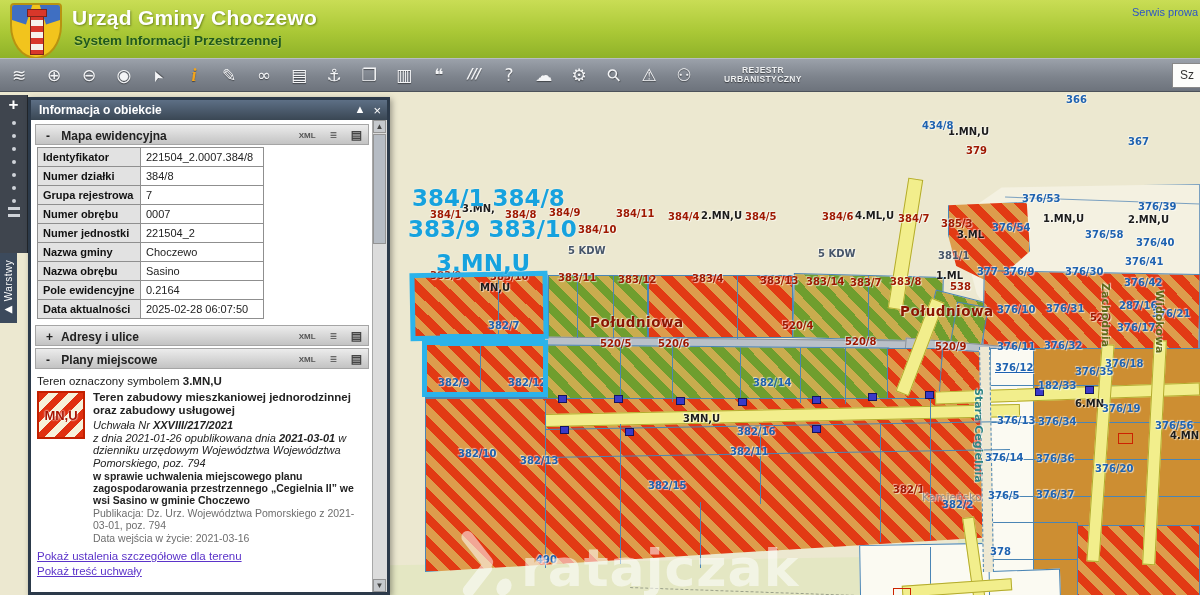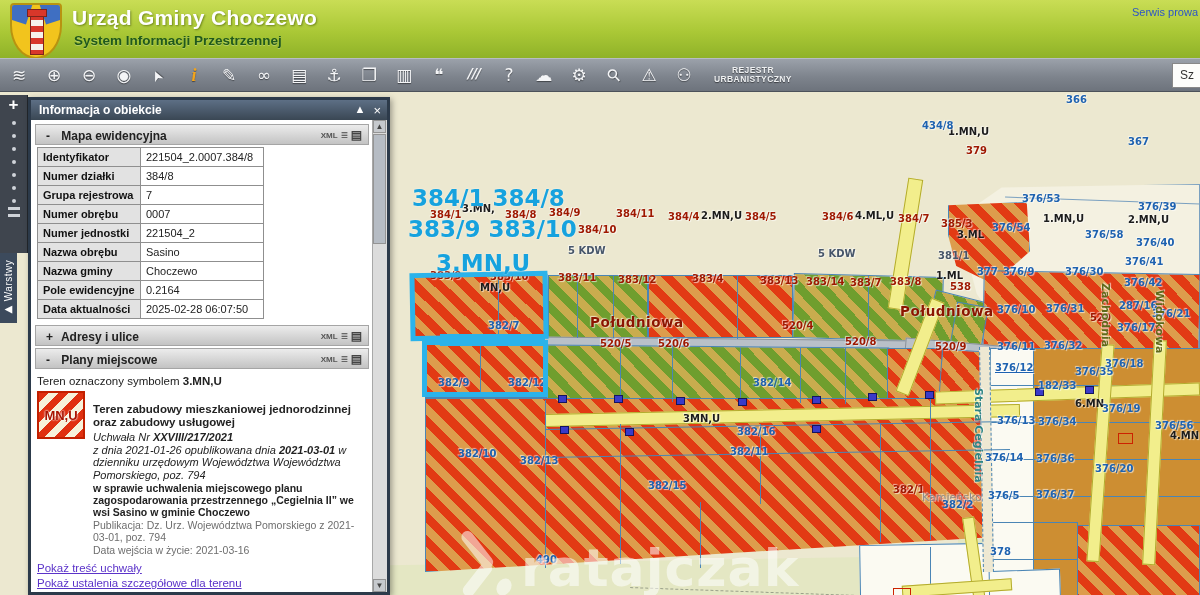--- a/index.html
+++ b/index.html
@@ -26,21 +26,21 @@
   .tbar{position:absolute;left:0;top:58px;width:1200px;height:34px;
         background:linear-gradient(180deg,#9ba1aa 0%,#7e848d 55%,#6d737c 100%);
         border-top:1px solid #b8bdc4;border-bottom:1px solid #4c525a;
         display:flex;align-items:center;gap:13px;padding-left:8px;box-sizing:border-box;}
   .tbi{width:22px;text-align:center;font-size:17px;color:#f4f5f7;cursor:pointer;
        text-shadow:0 1px 1px rgba(0,0,0,.45);font-family:"DejaVu Sans",sans-serif;flex:0 0 auto;}
   .tbi.info{color:#f2a41c;font-family:"Liberation Serif",serif;font-style:italic;font-weight:bold;font-size:18px;}
   .tbi.slashes{font-style:italic;font-weight:bold;letter-spacing:-1px;font-size:14px;}
   .tbi.pointer{transform:rotate(-115deg);font-size:14px;}
   .tbi.searchby{transform:rotate(-45deg);}
-  .rejestr{margin-left:6px;font-size:8.5px;font-weight:bold;color:#eef0f2;line-height:9.5px;
+  .rejestr{margin-left:16px;font-size:8.5px;font-weight:bold;color:#eef0f2;line-height:9.5px;
            text-align:center;letter-spacing:.4px;text-shadow:0 1px 1px rgba(0,0,0,.5);}
   .szukaj{position:absolute;right:-8px;top:4px;width:36px;height:25px;background:#fdfdfb;border:1px solid #888;
           font-size:12px;color:#333;padding:4px 0 0 7px;box-sizing:border-box;}
 
   
   .map{position:absolute;left:0;top:92px;width:1200px;height:503px;background:#ece8d0;overflow:hidden;}
   .shape{position:absolute;box-sizing:border-box;}
   .red-h{background:repeating-linear-gradient(45deg,#e23a14 0 9px,#dd9c4c 9px 17px);border:1px solid #4a85b5;}
   .green-h{background:repeating-linear-gradient(45deg,#6f9e2e 0 9px,#c9ac4e 9px 17px);border:1px solid #4a85b5;}
   .orange-p{background-color:#cd8e32;border:1px solid #4a85b5;}
@@ -98,39 +98,39 @@
   .pbody{position:absolute;left:0;top:20px;right:14px;bottom:0;background:#ffffff;overflow:hidden;padding:4px 4px 0 4px;box-sizing:border-box;}
   .pscroll{position:absolute;right:0;top:20px;bottom:0;width:14px;background:#dcdcdc;border-left:1px solid #a8a8a8;}
   .sarrow{position:absolute;left:0;width:13px;height:13px;background:#c6c9cd;border:1px solid #949494;
           font-size:8px;text-align:center;line-height:12px;color:#444;cursor:pointer;box-sizing:border-box;}
   .sthumb{position:absolute;left:0;top:14px;width:13px;height:110px;background:#b6bcc4;border:1px solid #949494;box-sizing:border-box;}
 
   .sect{height:21px;background:linear-gradient(180deg,#ececec 0%,#c3c3c3 100%);border:1px solid #a5a5a5;
         margin-bottom:2px;position:relative;font-size:12px;font-weight:bold;color:#222;
         padding:4px 0 0 10px;box-sizing:border-box;cursor:pointer;}
   .sect .pm{display:inline-block;width:12px;font-weight:bold;}
-  .sicons{position:absolute;right:6px;top:3px;display:flex;gap:3px;align-items:center;}
+  .sicons{position:absolute;right:6px;top:3px;display:flex;gap:14px;align-items:center;}
   .sicons .xml{font-size:8px;font-weight:bold;color:#555;}
   .sicons .lst{font-size:12px;color:#444;}
   .sicons .prn{font-size:12px;color:#444;}
 
   table.attr{border-collapse:collapse;margin:2px 0 6px 2px;font-size:11px;}
   table.attr th,table.attr td{border:1px solid #8f8f8f;padding:2.5px 5px;height:13px;}
   table.attr th{background:#e2e2e2;text-align:left;font-weight:bold;width:92px;color:#111;}
   table.attr th.grn{background:#e4f0d4;}
   table.attr td{width:112px;background:#fff;color:#222;}
 
   .plan-intro{font-size:11.5px;color:#222;margin:6px 0 4px 2px;}
   .plan-row{display:flex;margin-left:2px;}
   .mnu-ico{flex:0 0 44px;width:44px;height:44px;border:2px solid #c22000;
            background:repeating-linear-gradient(135deg,#e03010 0 7px,#f7f2da 7px 14px);
            display:flex;align-items:center;justify-content:center;margin-right:8px;}
   .mnu-ico span{font-size:13px;font-weight:bold;color:#a81400;text-shadow:0 0 2px #fff,0 0 2px #fff;}
   .plan-text{flex:1;font-size:10.5px;color:#222;line-height:12.5px;}
-  .pt-title{font-size:11.5px;font-weight:bold;line-height:13px;margin-bottom:2px;margin-top:12px;}
+  .pt-title{font-size:11.5px;font-weight:bold;line-height:13px;margin-bottom:2px;}
   .pt-it{font-style:italic;font-size:11px;line-height:12.5px;}
   .pt-bold-sm{font-weight:bold;font-size:10.5px;line-height:12px;margin-top:1px;}
   .pt-gray{color:#6e6e6e;font-size:10.5px;line-height:12px;margin-top:1px;}
   .plinks{margin:6px 0 0 2px;}
   .plink{display:block;font-size:11.5px;color:#5b33c9;text-decoration:underline;margin-bottom:3px;cursor:pointer;}
 </style>
 </head>
 <body>
 
 <div class="app">
@@ -427,26 +427,26 @@
             </tr>
             <tr>
               <th>Numer obrębu</th>
               <td>0007</td>
             </tr>
             <tr>
               <th>Numer jednostki</th>
               <td>221504_2</td>
             </tr>
             <tr>
+              <th>Nazwa gminy</th>
+              <td>Choczewo</td>
+            </tr>
+            <tr>
               <th>Nazwa obrębu</th>
               <td>Sasino</td>
-            </tr>
-            <tr>
-              <th>Nazwa gminy</th>
-              <td>Choczewo</td>
             </tr>
             <tr>
               <th>Pole ewidencyjne</th>
               <td>0.2164</td>
             </tr>
             <tr>
               <th>Data aktualności</th>
               <td>2025-02-28 06:07:50</td>
             </tr>
           </tbody>
@@ -488,22 +488,22 @@
           <div class="pt-it">
             <span>z dnia 2021-01-26 opublikowana dnia </span><b>2021-03-01</b><span> w dzienniku urzędowym Województwa Województwa Pomorskiego, poz. 794</span>
           </div>
           <div class="pt-bold-sm">w sprawie uchwalenia miejscowego planu zagospodarowania przestrzennego „Cegielnia II” we wsi Sasino w gminie Choczewo</div>
           <div class="pt-gray">Publikacja: Dz. Urz. Województwa Pomorskiego z 2021-03-01, poz. 794</div>
           <div class="pt-gray">Data wejścia w życie: 2021-03-16</div>
         </div>
       </div>
 
       <div class="plinks" id="plan-links">
+          <a class="plink">Pokaż ustalenia szczegółowe dla terenu</a>
           <a class="plink">Pokaż treść uchwały</a>
-          <a class="plink">Pokaż ustalenia szczegółowe dla terenu</a>
         </div>
     </div>
 
     <div class="pscroll">
       <span class="sarrow" style="top:0;">▲</span>
       <div class="sthumb"></div>
       <span class="sarrow" style="bottom:0;">▼</span>
     </div>
   </div>
 

